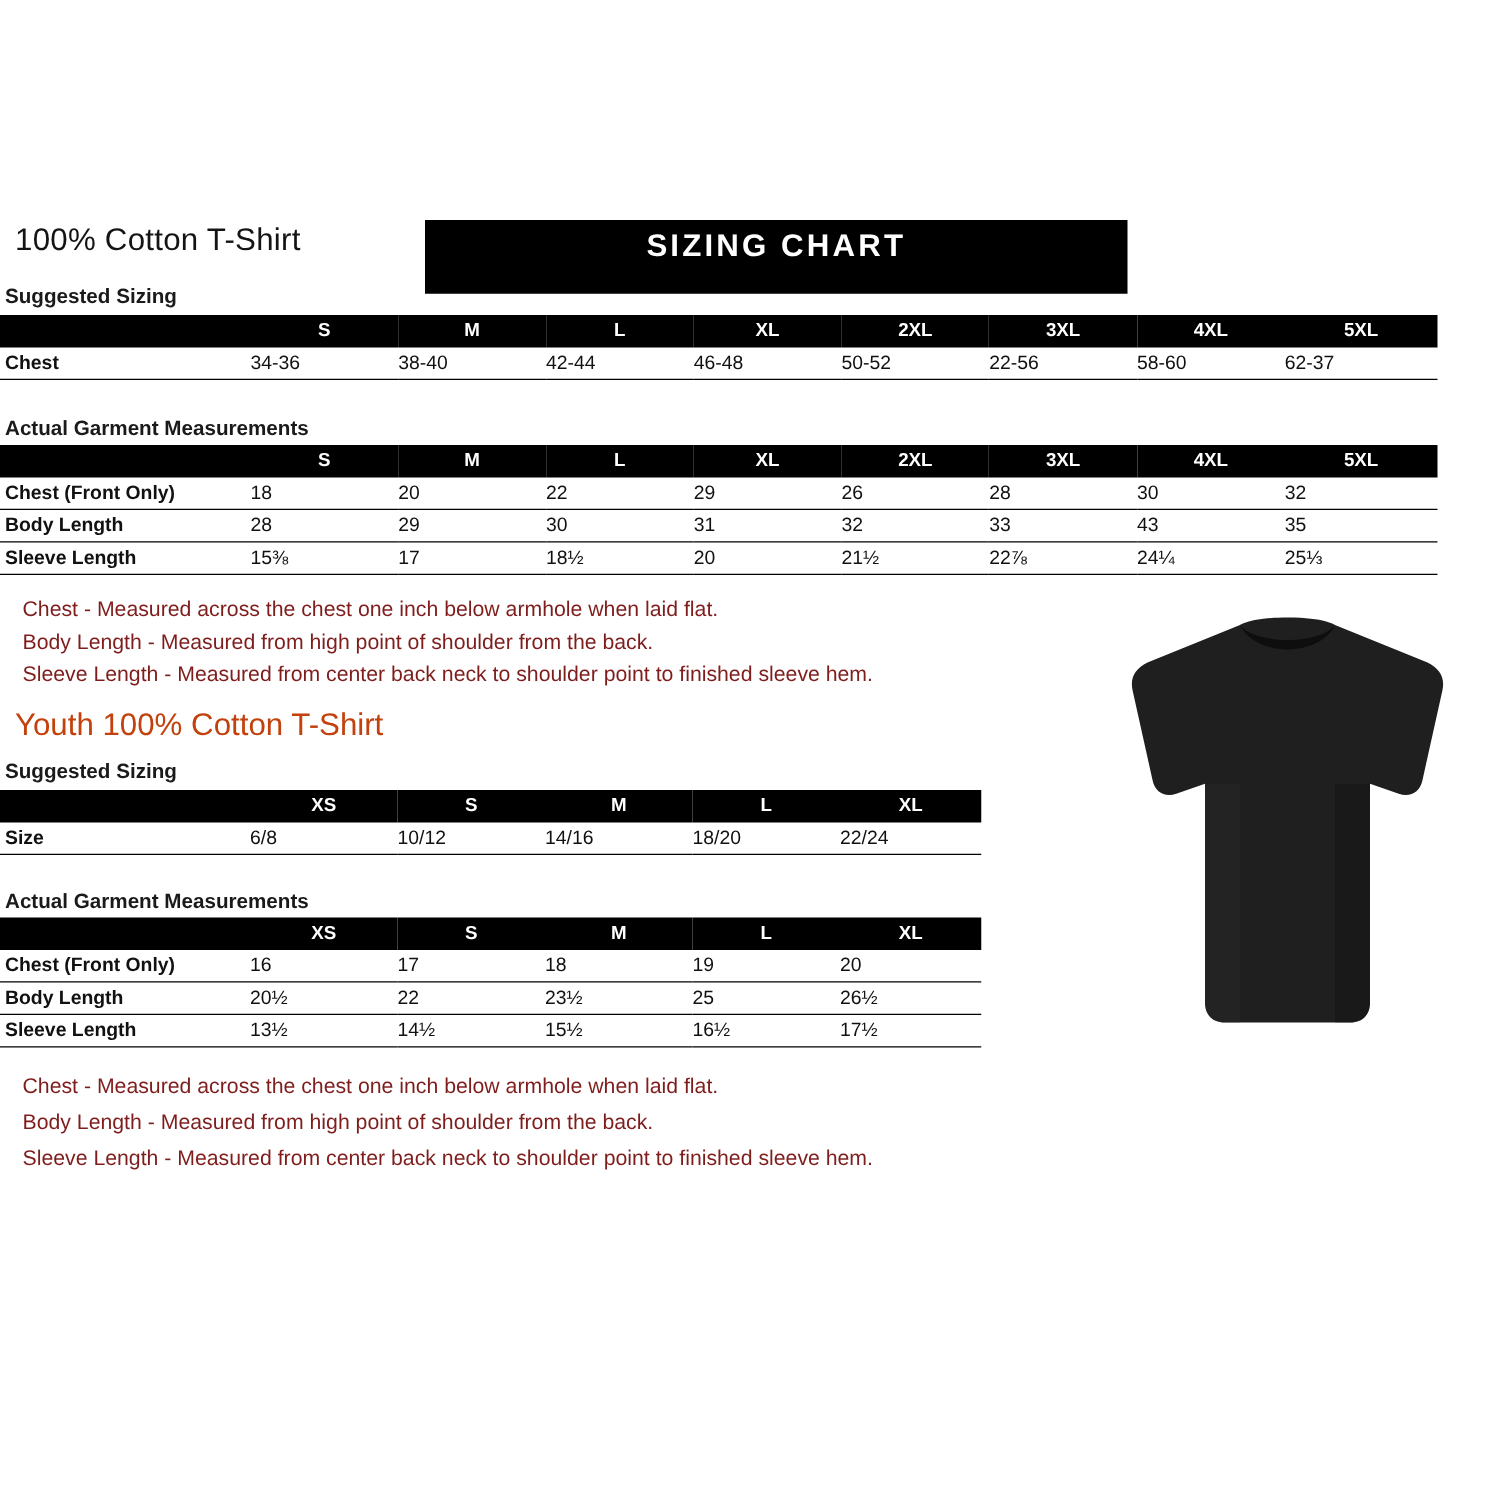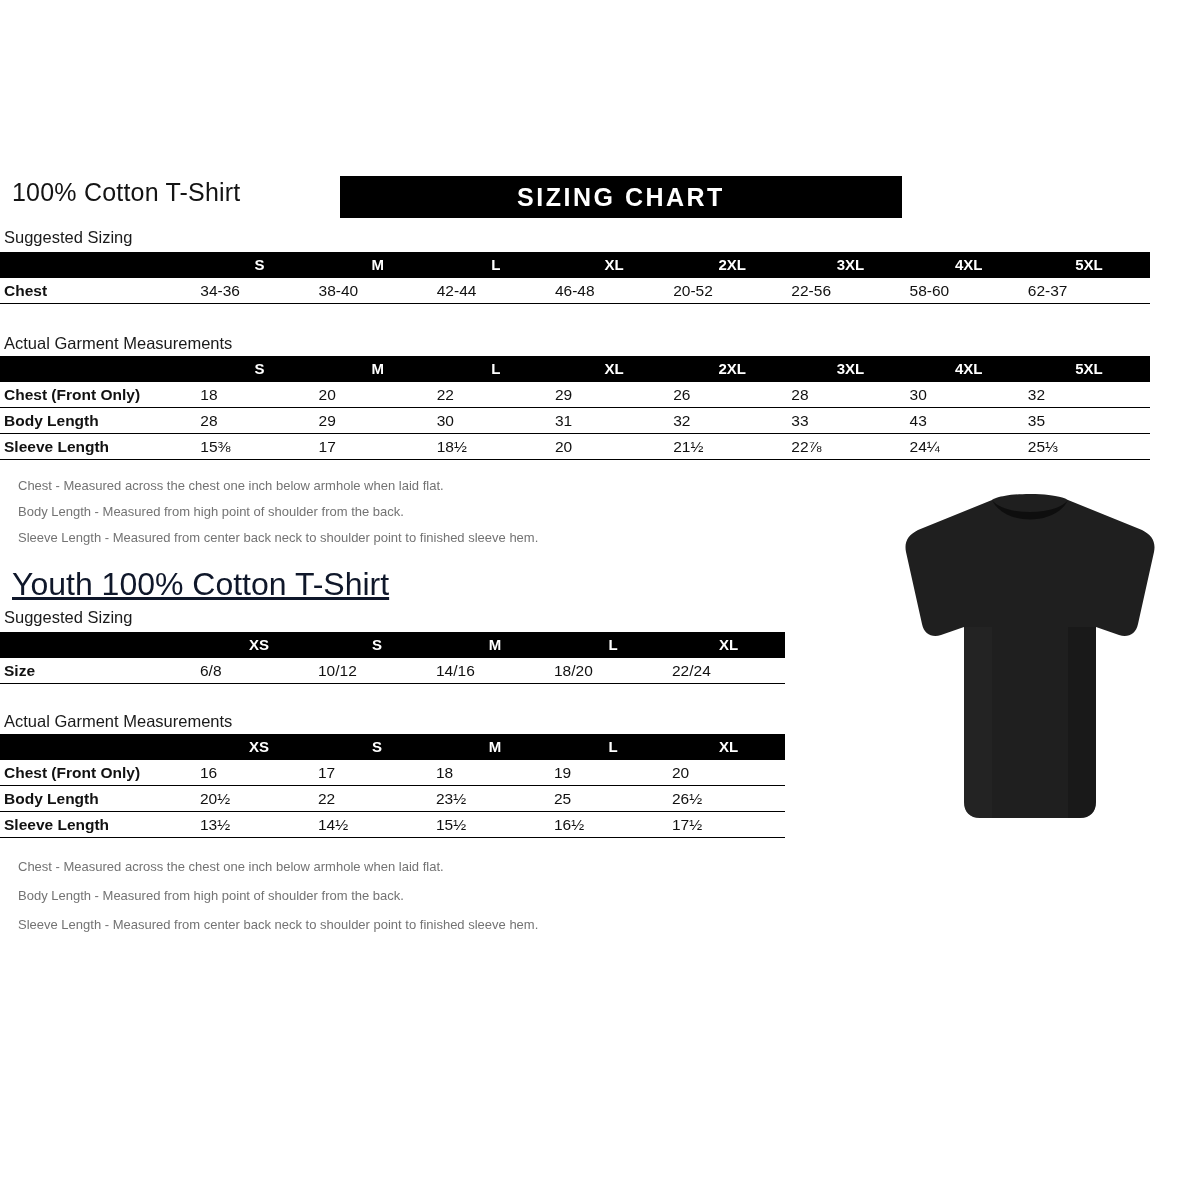--- a/index.html
+++ b/index.html
@@ -30,39 +30,39 @@
     font-size: 25px;
     font-weight: 400;
     letter-spacing: 0.2px;
     color: #141414;
   }
   .sizing-chart-band {
     position: absolute;
     left: 340px;
     top: 160px;
     width: 562px;
-    height: 42px;
+    height: 59px;
     background: #000000;
   }
   .sizing-chart-band .label {
     position: absolute;
     left: 0; right: 0;
     top: 7px;
     text-align: center;
     color: #ffffff;
     font-size: 25px;
     font-weight: 700;
     letter-spacing: 2.5px;
   }
 
   .section-label {
     position: absolute;
     font-size: 16.5px;
     color: #1a1a1a;
-    font-weight: 400;
+    font-weight: 700;
   }
 
   
   table.sz {
     position: absolute;
     border-collapse: collapse;
     table-layout: fixed;
   }
   table.sz th, table.sz td {
     padding: 0;
@@ -94,34 +94,33 @@
     font-weight: 700;
     font-size: 15.5px;
   }
   table.sz tbody tr.thickborder td {
     border-bottom: 1.6px solid #000000;
   }
 
   
   .note {
     position: absolute;
-    font-size: 13px;
-    color: #737373;
+    font-size: 17px;
+    color: #7f1d1d;
     white-space: nowrap;
   }
 
   
   .youth-title {
     position: absolute;
     left: 12px;
     top: 550px;
-    font-size: 32px;
+    font-size: 25px;
     font-weight: 400;
-    color: #0f172a;
-    text-decoration: underline;
+    color: #c2410c;
   }
 
   
   .shirt-wrap {
     position: absolute;
     left: 880px;
     top: 470px;
     width: 300px;
     height: 340px;
   }
@@ -164,21 +163,21 @@
           <th>5XL</th>
         </tr>
       </thead>
     <tbody>
         <tr class="thickborder">
           <td class="first">Chest</td>
           <td>34-36</td>
           <td>38-40</td>
           <td>42-44</td>
           <td>46-48</td>
-          <td>20-52</td>
+          <td>50-52</td>
           <td>22-56</td>
           <td>58-60</td>
           <td>62-37</td>
         </tr>
       </tbody>
   </table>
 
   <div class="section-label" style="left:4px; top:318px;">Actual Garment Measurements</div>
 
   <table class="sz" id="adult-actual" style="left:0px; top:340px; width:1150px;">

